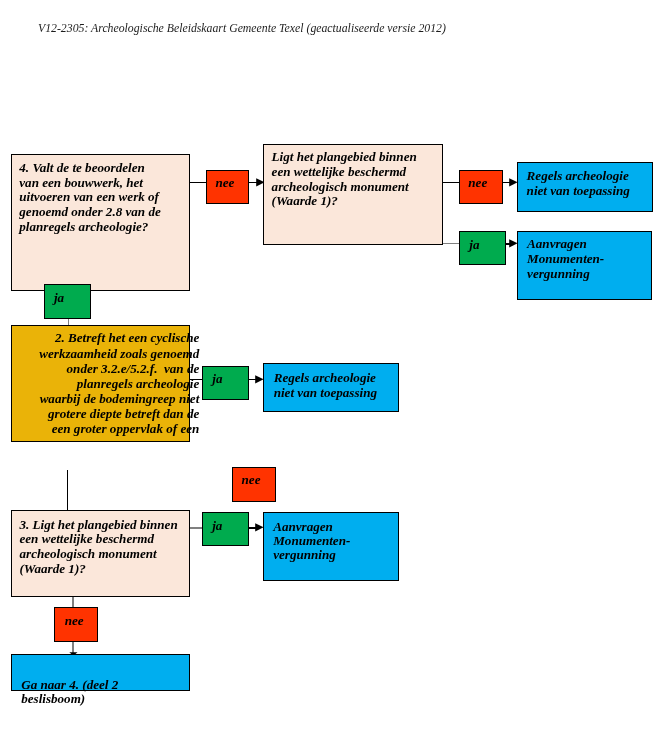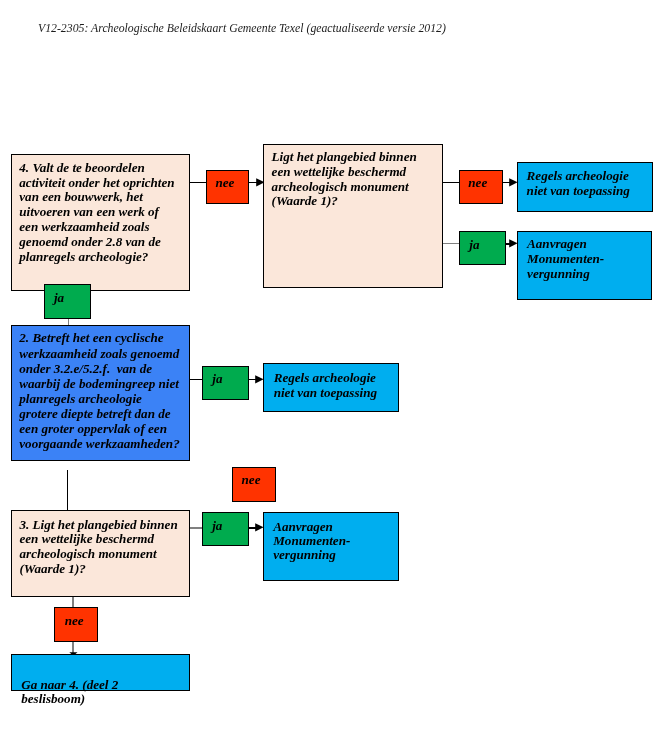--- a/index.html
+++ b/index.html
@@ -60,38 +60,36 @@
 
   <div class="lng" style="left:72.3px;top:596.4px;width:1.4px;height:11.2px;"></div>
   <div class="lng" style="left:72.3px;top:641.2px;width:1.4px;height:11.5px;"></div>
   <svg class="arw" style="left:68.6px;top:651.6px;" width="9" height="4" viewBox="0 0 9 4">
       <polygon points="0.3,0.3 8.5,0.3 4.4,3.7" fill="#000"></polygon>
     </svg>
 
   <div class="bx q" style="left: 11px; top: 153.6px; width: 178.8px; height: 137.3px; background-color: rgb(251, 231, 218); border-color: rgb(0, 0, 0);">
     <div class="tx" style="left:7.3px;top:6.2px;width:180px;">
       <div>4. Valt de te beoordelen</div>
-      <div>activiteit onder het oprichten</div>
       <div>van een bouwwerk, het</div>
       <div>uitvoeren van een werk of</div>
-      <div>een werkzaamheid zoals</div>
       <div>genoemd onder 2.8 van de</div>
       <div>planregels archeologie?</div>
     </div>
   </div>
 
   <div class="bx red" style="left: 206.4px; top: 170px; width: 42.6px; height: 33.8px; background-color: rgb(255, 51, 0); border-color: rgb(0, 0, 0);">
     <div class="tx" style="left:8.00px;top:4.70px;">nee</div>
   </div>
 
   <div class="bx grn" style="left: 44.2px; top: 283.9px; width: 47px; height: 35px; background-color: rgb(0, 171, 78); border-color: rgb(0, 0, 0);">
     <div class="tx" style="left:8.80px;top:5.90px;">ja</div>
   </div>
 
-  <div class="bx q" style="left: 263.3px; top: 143.6px; width: 179.6px; height: 144px; background-color: rgb(251, 231, 218); border-color: rgb(0, 0, 0);">
+  <div class="bx q" style="left: 263.3px; top: 143.6px; width: 179.6px; height: 101px; background-color: rgb(251, 231, 218); border-color: rgb(0, 0, 0);">
     <div class="tx" style="left:7.3px;top:5.4px;width:180px;">
       <div>Ligt het plangebied binnen</div>
       <div>een wettelijke beschermd</div>
       <div>archeologisch monument</div>
       <div>(Waarde 1)?</div>
     </div>
   </div>
 
   <div class="bx red" style="left: 459.1px; top: 170.3px; width: 43.9px; height: 33.6px; background-color: rgb(255, 51, 0); border-color: rgb(0, 0, 0);">
     <div class="tx" style="left:8.20px;top:4.70px;">nee</div>
@@ -109,30 +107,29 @@
   </div>
 
   <div class="bx blu" style="left: 517.1px; top: 230.7px; width: 135px; height: 69.7px; background-color: rgb(0, 174, 239); border-color: rgb(0, 0, 0);">
     <div class="tx" style="left:9px;top:5.8px;">
       <div>Aanvragen</div>
       <div>Monumenten-</div>
       <div>vergunning</div>
     </div>
   </div>
 
-  <div class="bx q" style="left: 11px; top: 324.6px; width: 178.9px; height: 136px; background-color: #3b82f6; border-color: rgb(0, 0, 0);">
+  <div class="bx q" style="left: 11px; top: 324.6px; width: 178.9px; height: 117px; background-color: #eab308; border-color: rgb(0, 0, 0); text-align: right;">
     <div class="tx" style="left:7.3px;top:4.9px;width:180px;line-height:15.07px;">
       <div>2. Betreft het een cyclische</div>
       <div>werkzaamheid zoals genoemd</div>
       <div>onder 3.2.e/5.2.f.&nbsp; van de</div>
+      <div>planregels archeologie</div>
       <div>waarbij de bodemingreep niet</div>
-      <div>planregels archeologie</div>
       <div>grotere diepte betreft dan de</div>
       <div>een groter oppervlak of een</div>
-      <div>voorgaande werkzaamheden?</div>
     </div>
   </div>
 
   <div class="bx grn" style="left: 202.3px; top: 366.2px; width: 46.5px; height: 33.8px; background-color: rgb(0, 171, 78); border-color: rgb(0, 0, 0);">
     <div class="tx" style="left:9.00px;top:5.10px;">ja</div>
   </div>
 
   <div class="bx blu" style="left: 262.9px; top: 362.7px; width: 136.3px; height: 49.7px; background-color: rgb(0, 174, 239); border-color: rgb(0, 0, 0);">
     <div class="tx" style="left:9.8px;top:7.6px;">
       <div>Regels archeologie</div>

